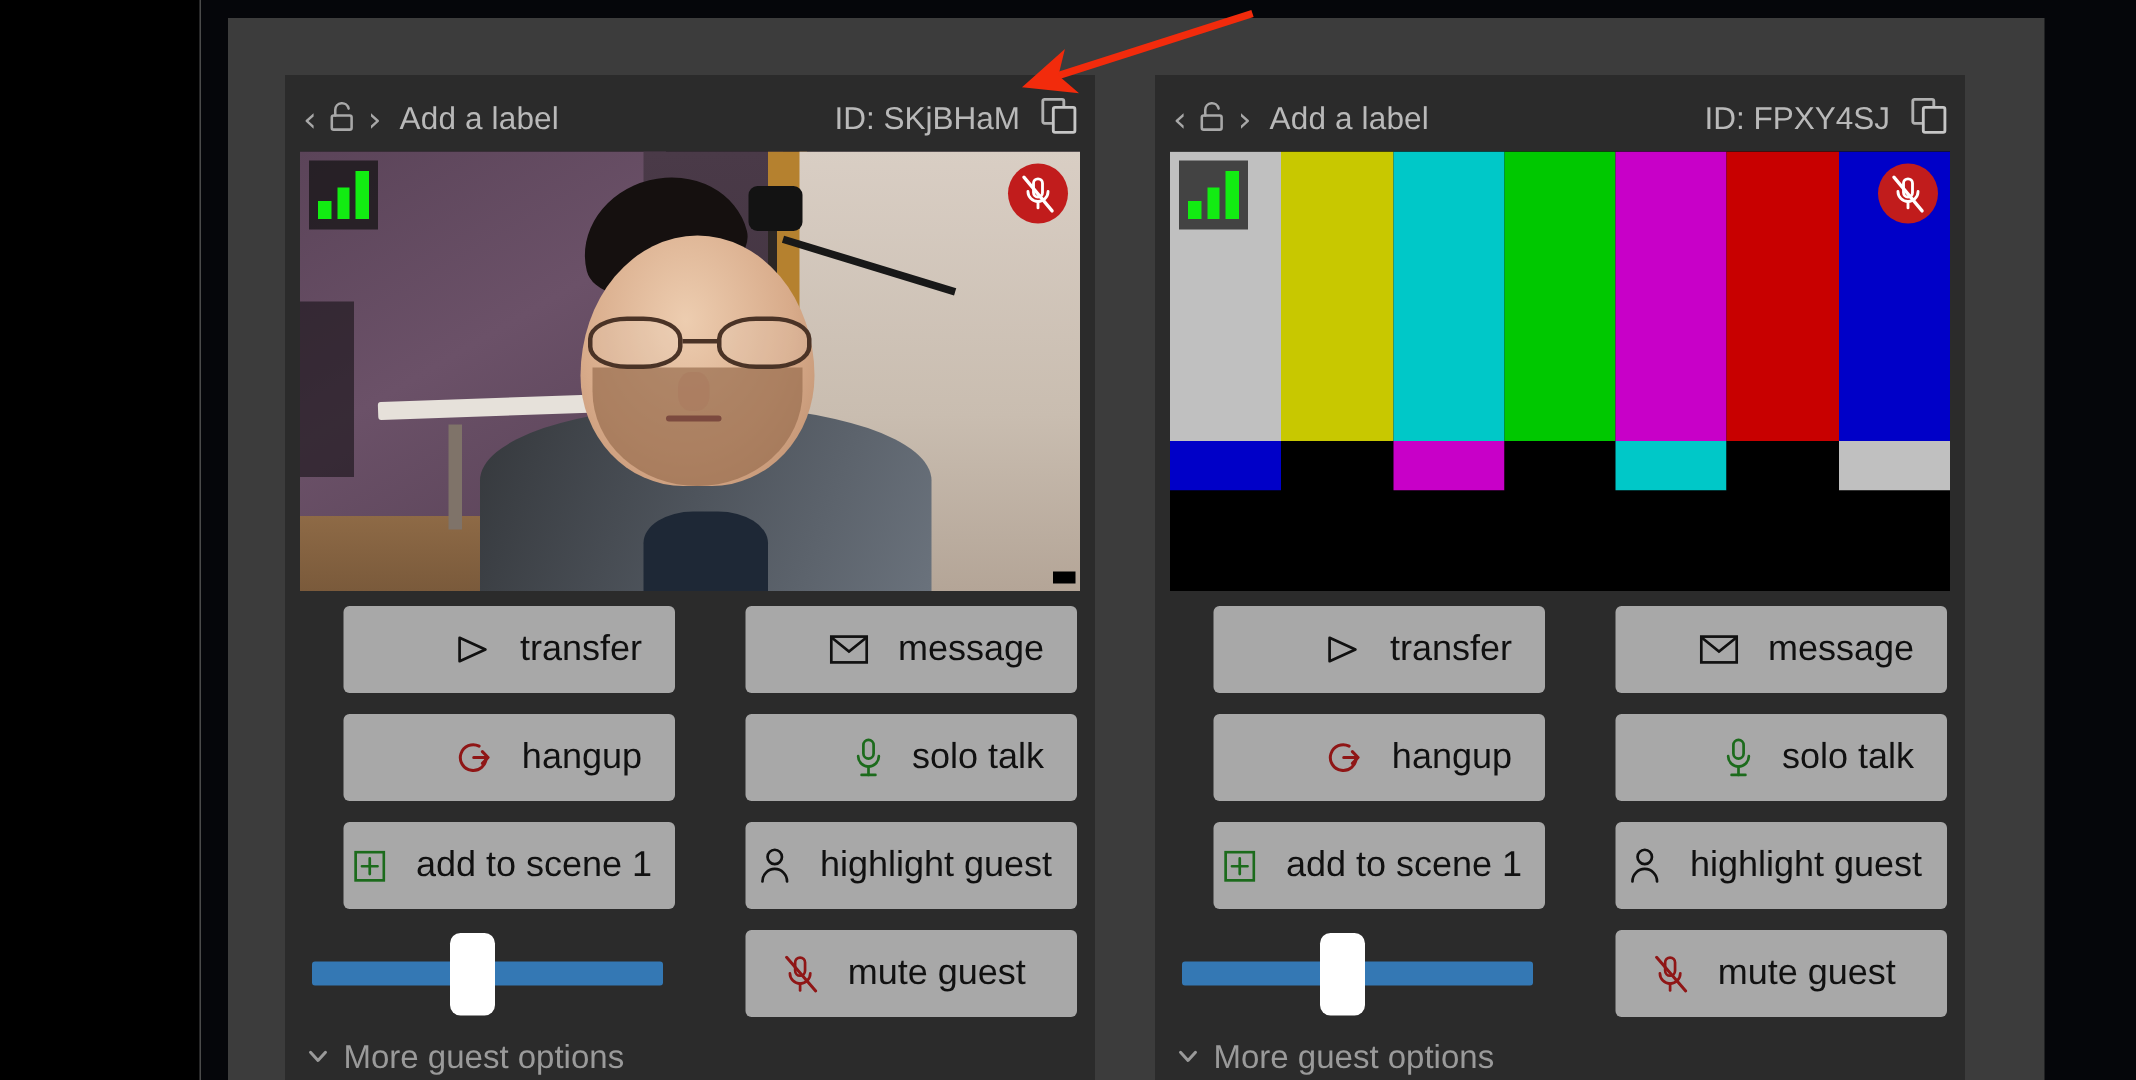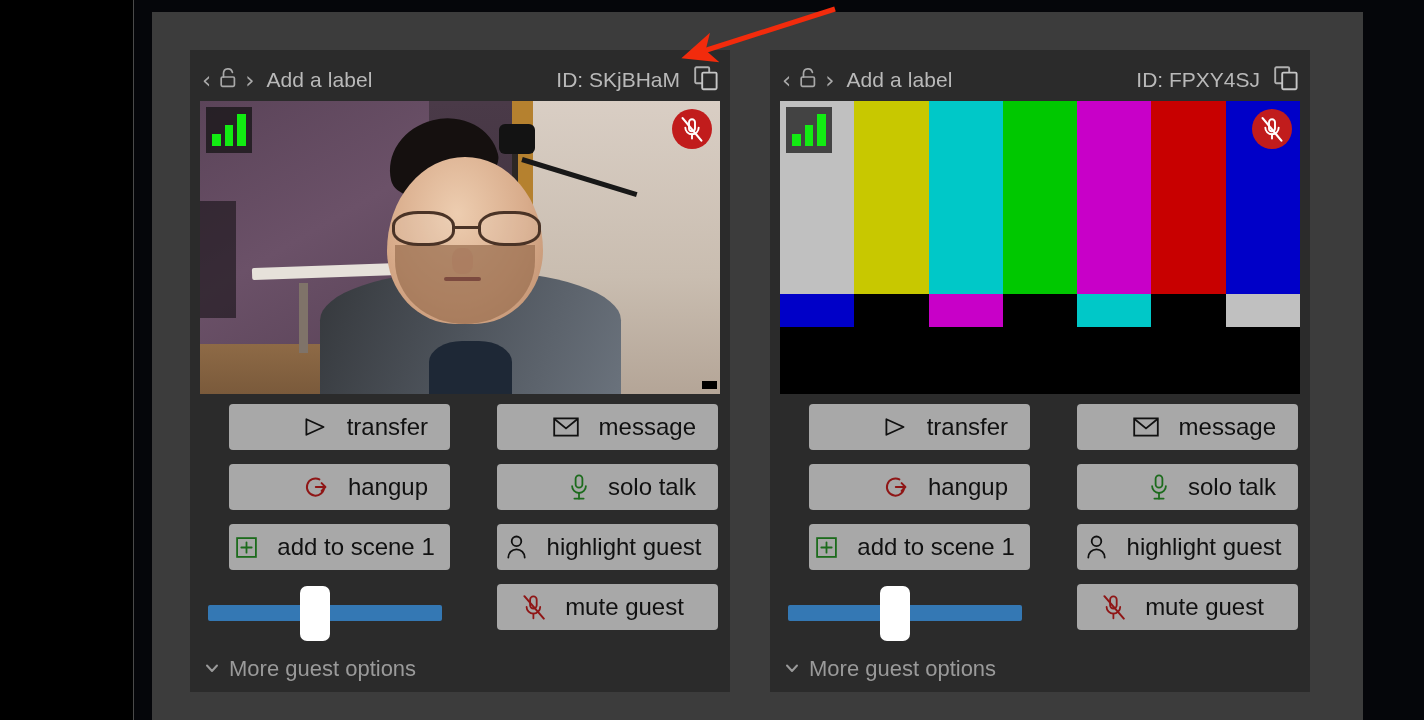--- a/index.html
+++ b/index.html
@@ -289,21 +289,21 @@
   }
 
   
   .btn-grid {
     margin-top: 10px;
     display: grid;
     grid-template-columns: 250px 250px;
     gap: 14px 18px;
   }
   .gbtn {
-    height: 46px;
+    height: 58px;
     background: #a8a8a8;
     border: none;
     border-radius: 4px;
     color: #111111;
     font-size: 24px;
     font-family: "Liberation Sans", sans-serif;
     display: flex;
     align-items: center;
     justify-content: flex-end;
     gap: 20px;

